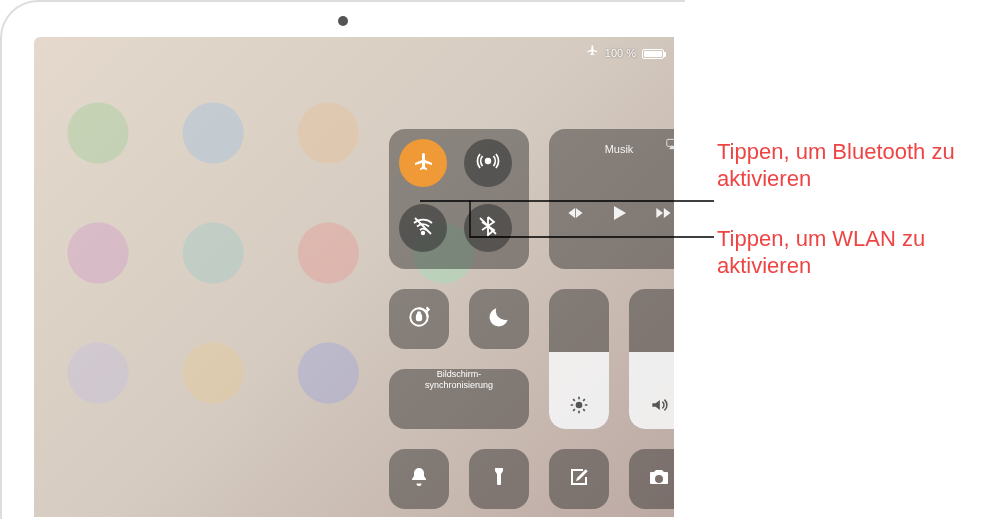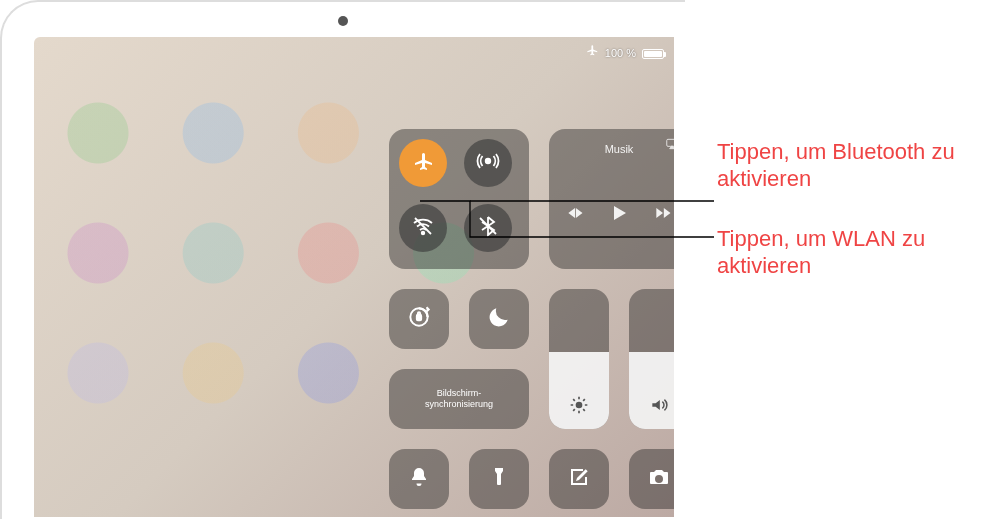--- a/index.html
+++ b/index.html
@@ -154,21 +154,21 @@
     position:absolute; bottom:0; left:0; right:0;
     background: rgba(255,255,255,0.88);
   }
   .slider-icon{
     position:absolute; bottom:10px; left:50%; transform:translateX(-50%);
   }
   .slider-icon svg{ width:20px; height:20px; fill:#555;}
   
   .mirror {
     grid-column:1 / span 2; grid-row:4;
-    display:flex; align-items:center; justify-content:center;
+    display:flex; align-items:flex-start; justify-content:center;
     text-align:center;
     color:#fff; font-size:9px; line-height:11px;
     padding: 0 16px;
   }
   
   .row5 { grid-row:5; }
   .row5.a{grid-column:1;} .row5.b{grid-column:2;}
   .row5.c{grid-column:3;} .row5.d{grid-column:4;}
   .row5 svg{ width:24px; height:24px; fill:#fff;}
 

